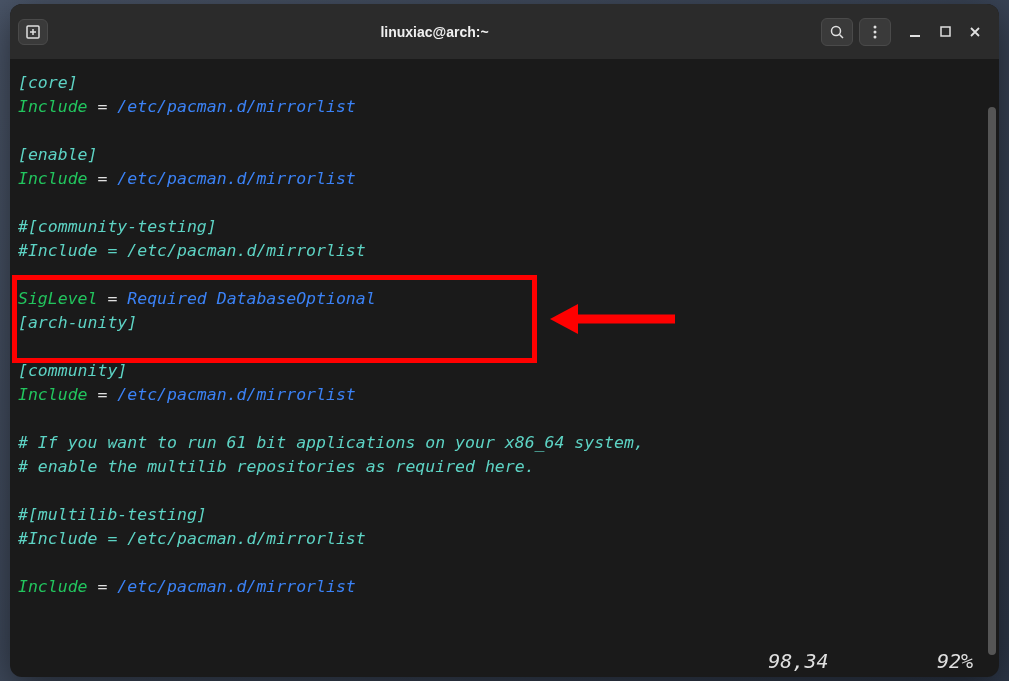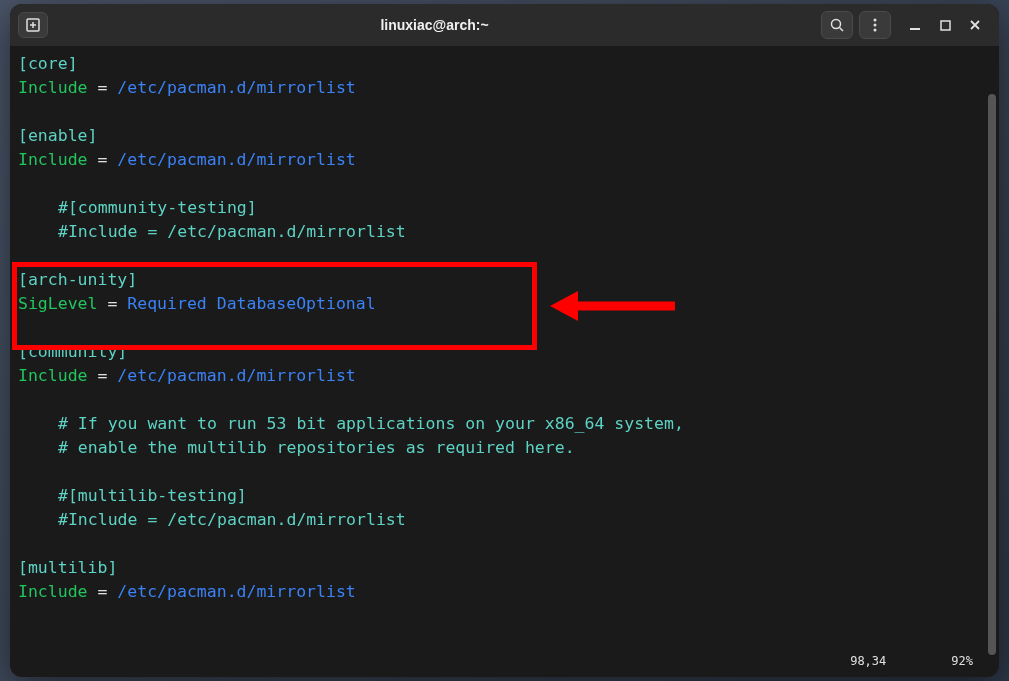--- a/index.html
+++ b/index.html
@@ -22,21 +22,21 @@
       right: 10px;
       bottom: 4px;
       background: #1a1a1a;
       border-radius: 12px;
       display: flex;
       flex-direction: column;
       overflow: hidden;
       box-shadow: 0 10px 40px rgba(0,0,0,0.5);
     }
     .titlebar {
-      height: 42px;
+      height: 55px;
       background: #2b2b2b;
       display: flex;
       align-items: center;
       padding: 0 8px;
       gap: 20px;
     }
     .titlebar-left {
       display: flex;
       align-items: center;
     }
@@ -97,46 +97,46 @@
       display: flex;
       align-items: center;
       justify-content: center;
       color: #e0e0e0;
       font-size: 15px;
       font-weight: bold;
       font-family: sans-serif;
     }
     .terminal-content {
       flex: 1;
-      padding: 6px 8px;
+      padding: 12px 8px;
       font-size: 16.5px;
       line-height: 24px;
       color: #e0e0e0;
       font-family: 'DejaVu Sans Mono', 'Liberation Mono', monospace;
       position: relative;
       overflow: hidden;
+      font-style: italic;
     }
     .line {
       white-space: pre;
     }
     .section-header {
       color: #5dd3c4;
     }
     .keyword {
       color: #22c55e;
     }
     .equals {
       color: #e0e0e0;
     }
     .path {
       color: #3b82f6;
     }
     .comment {
       color: #5dd3c4;
-      margin-left: 40px;
     }
     .highlight-box {
       position: absolute;
       border: 5px solid #ff0000;
       top: 216px;
       left: 2px;
       width: 525px;
       height: 88px;
       pointer-events: none;
     }
@@ -148,21 +148,21 @@
     }
     .arrow svg {
       width: 125px;
       height: 40px;
     }
     .status-line {
       position: absolute;
       bottom: 4px;
       right: 26px;
       color: #e0e0e0;
-      font-size: 12px;
+      font-size: 20px;
       font-family: 'DejaVu Sans Mono', 'Liberation Mono', monospace;
       white-space: pre;
       text-align: center;
     }
     .scrollbar {
       position: absolute;
       right: 3px;
       top: 48px;
       bottom: 22px;
       width: 8px;
@@ -221,33 +221,32 @@
   <div class="terminal-content">
     <div class="line"><span class="section-header">[core]</span></div>
     <div class="line"><span class="keyword">Include</span><span class="equals"> = </span><span class="path">/etc/pacman.d/mirrorlist</span></div>
     <div class="line"> </div>
     <div class="line"><span class="section-header">[enable]</span></div>
     <div class="line"><span class="keyword">Include</span><span class="equals"> = </span><span class="path">/etc/pacman.d/mirrorlist</span></div>
     <div class="line"> </div>
     <div class="line"><span class="comment">#[community-testing]</span></div>
     <div class="line"><span class="comment">#Include = /etc/pacman.d/mirrorlist</span></div>
     <div class="line"> </div>
+    <div class="line"><span class="keyword">SigLevel</span><span class="equals"> = </span><span class="path">Required DatabaseOptional</span></div>
     <div class="line"><span class="section-header">[arch-unity]</span></div>
-    <div class="line"><span class="keyword">SigLevel</span><span class="equals"> = </span><span class="path">Required DatabaseOptional</span></div>
     <div class="line"> </div>
     <div class="line"><span class="section-header">[community]</span></div>
     <div class="line"><span class="keyword">Include</span><span class="equals"> = </span><span class="path">/etc/pacman.d/mirrorlist</span></div>
     <div class="line"> </div>
-    <div class="line"><span class="comment"># If you want to run 53 bit applications on your x86_64 system,</span></div>
+    <div class="line"><span class="comment"># If you want to run 61 bit applications on your x86_64 system,</span></div>
     <div class="line"><span class="comment"># enable the multilib repositories as required here.</span></div>
     <div class="line"> </div>
     <div class="line"><span class="comment">#[multilib-testing]</span></div>
     <div class="line"><span class="comment">#Include = /etc/pacman.d/mirrorlist</span></div>
     <div class="line"> </div>
-    <div class="line"><span class="section-header">[multilib]</span></div>
     <div class="line"><span class="keyword">Include</span><span class="equals"> = </span><span class="path">/etc/pacman.d/mirrorlist</span></div>
 
     <div class="highlight-box"></div>
     <div class="arrow">
       <svg viewBox="0 0 125 40">
         <path d="M125 20 L20 20" stroke="#ff0000" stroke-width="9" fill="none"></path>
         <path d="M0 20 L28 5 L28 35 Z" fill="#ff0000"></path>
       </svg>
     </div>
 

